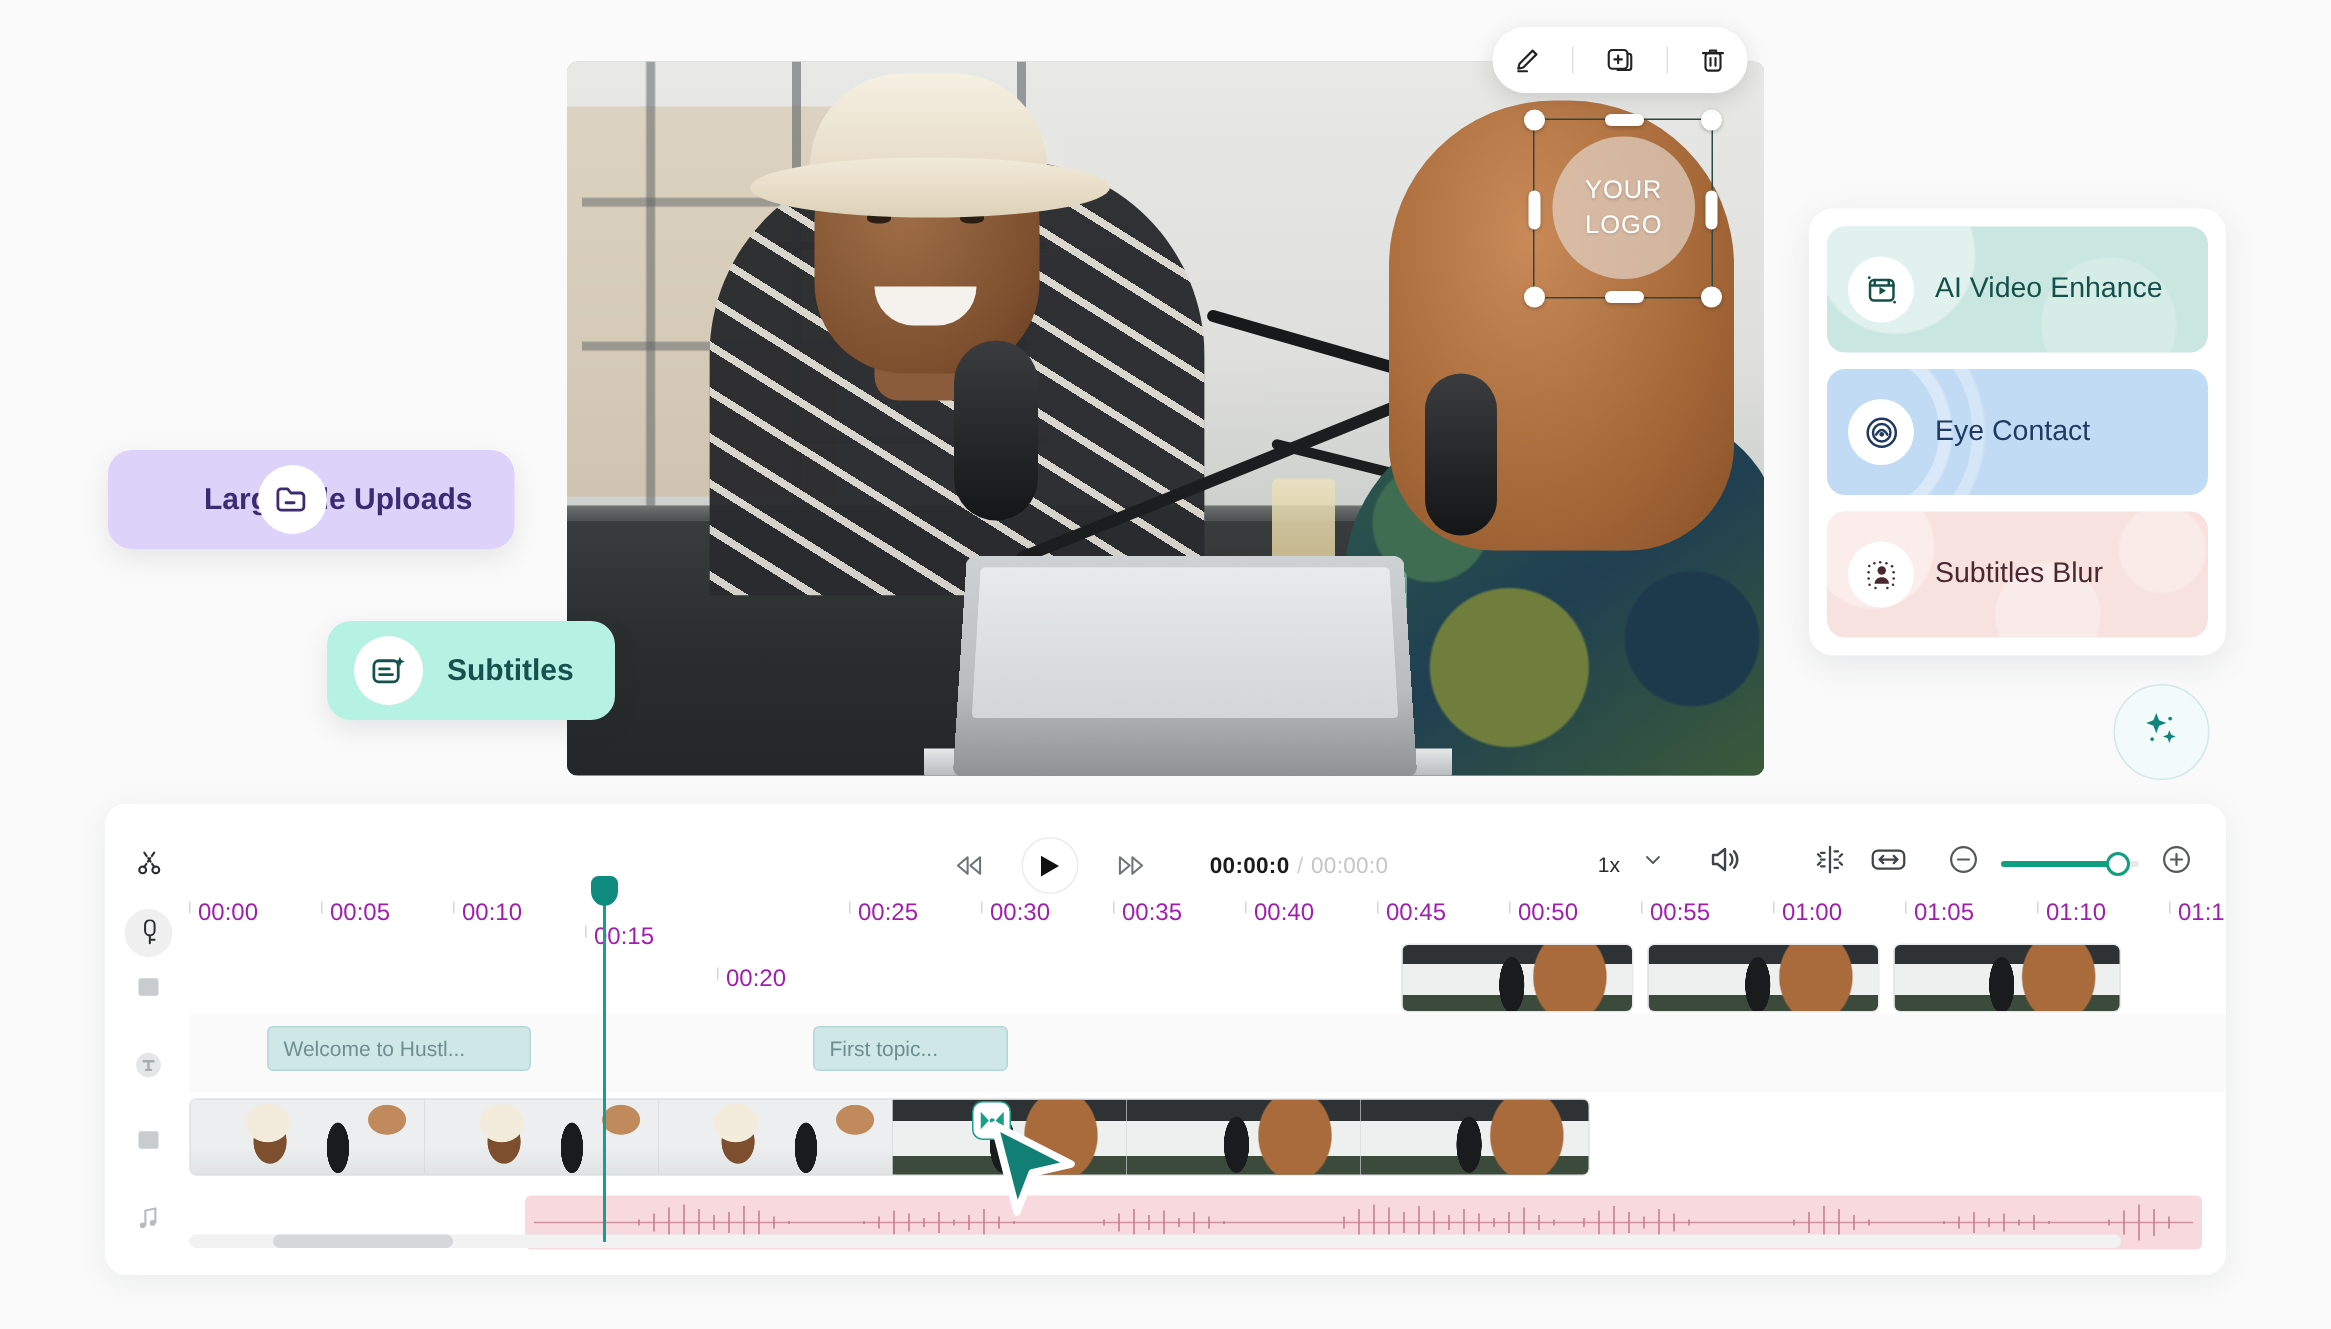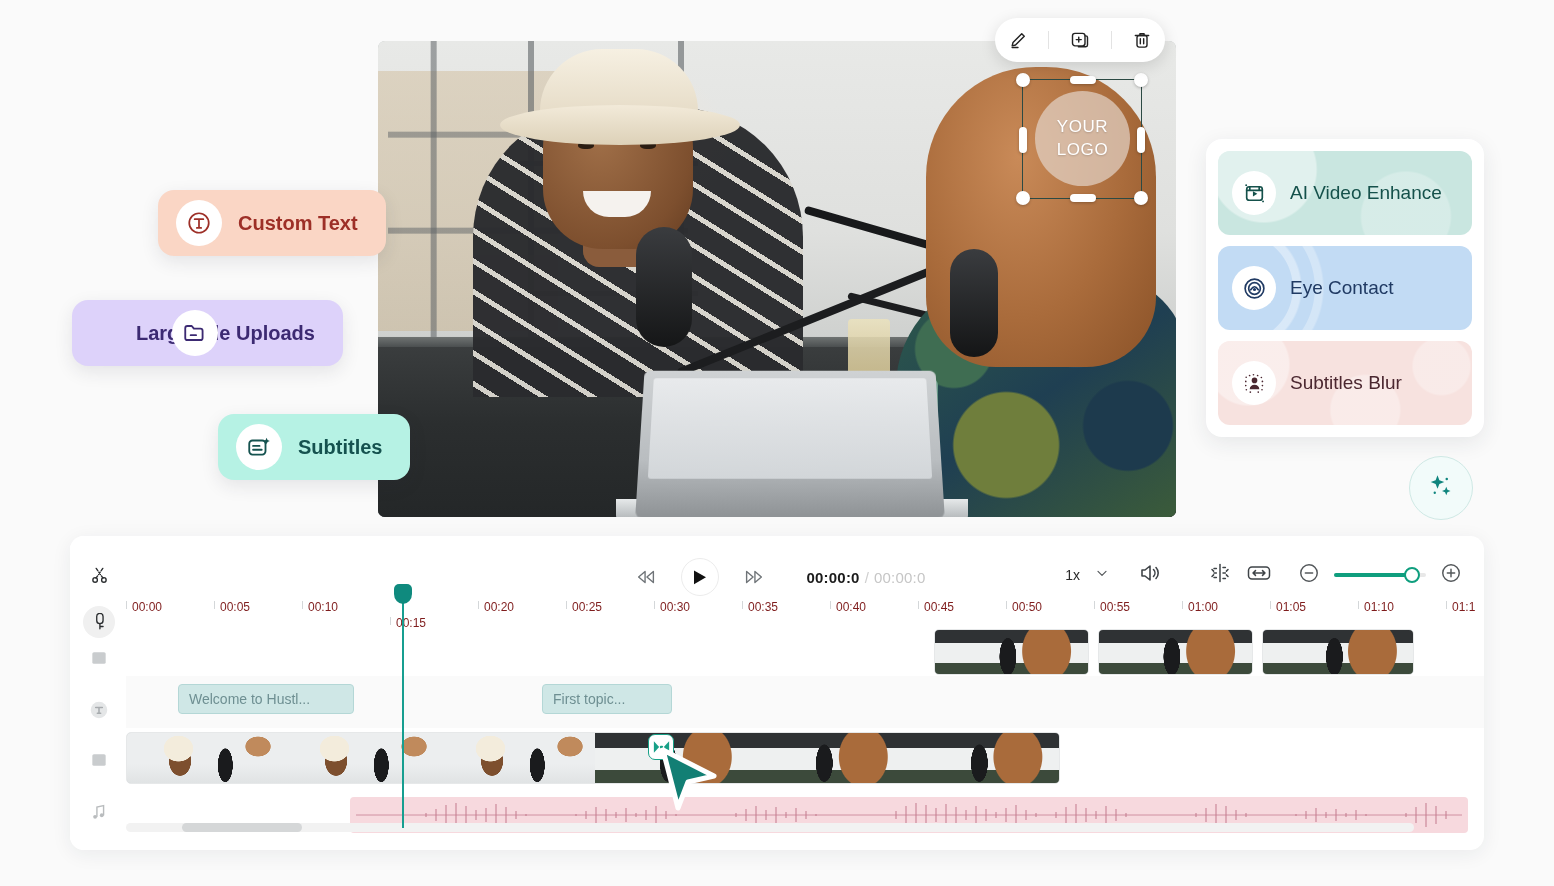--- a/index.html
+++ b/index.html
@@ -238,21 +238,21 @@
   .tc-total { color:#c6c6c6; font-weight:400; }
 
   .right-tools { position:absolute; right:22px; top:26px; display:flex; align-items:center; gap:14px; }
   .speed { font-size:14px; color:#2a2a2a; }
   .zoom-slider { width:92px; height:4px; background:#e8e8e8; border-radius:2px; position:relative; }
   .zoom-fill { position:absolute; left:0; top:0; height:4px; width:78px; background:#0f9e7e; border-radius:2px; }
   .zoom-knob { position:absolute; left:70px; top:-6px; width:16px; height:16px; border-radius:50%; background:#fff; border:2px solid #0f9e7e; }
 
   
   .ruler { position:absolute; left:56px; top:60px; right:0; height:26px; }
-  .tick { position:absolute; top:4px; font-size:12px; color:#7f1d1d; white-space:nowrap; }
+  .tick { position:absolute; top:4px; font-size:16px; color:#a21caf; white-space:nowrap; }
   .tick::before { content:''; position:absolute; left:-6px; top:1px; width:1px; height:8px; background:#d4d7d9; }
 
   
   .tracks { position:absolute; left:56px; top:88px; right:0; bottom:0; }
   .track { position:absolute; left:0; right:0; }
   #track-overlay { top:0; height:52px; }
   #track-text    { top:52px; height:52px; background:#fafafa; }
   #track-main    { top:104px; height:60px; }
   #track-audio   { top:164px; height:52px; }
 
@@ -378,29 +378,20 @@
     <div class="divider"></div>
     <div class="tb-btn">
       <svg width="20" height="20" viewBox="0 0 24 24" fill="none" stroke="#222" stroke-width="1.7" stroke-linecap="round" stroke-linejoin="round">
         <path d="M4 6.5h16M9.5 6.5V4.5h5v2"></path>
           <rect x="6" y="6.5" width="12" height="14" rx="2.5"></rect>
           <path d="M10 10.5v6M14 10.5v6"></path>
       </svg>
     </div>
   </div>
 
-  <div class="badge" id="badge-custom-text">
-    <span class="ic">
-      <svg width="26" height="26" viewBox="0 0 24 24" fill="none" stroke="#9d2f27" stroke-width="1.6" stroke-linecap="round">
-        <circle cx="12" cy="12" r="9"></circle>
-          <path d="M8 8.5h8M12 8.5v8M10 16.5h4"></path>
-      </svg>
-    </span>
-    <span>Custom Text</span>
-  </div>
 
   <div class="badge" id="badge-large-file">
     <span class="ic">
       <svg width="26" height="26" viewBox="0 0 24 24" fill="none" stroke="#3c2a72" stroke-width="1.7" stroke-linecap="round" stroke-linejoin="round">
         <path d="M3 7.5a2 2 0 012-2h4l2 2.5h6a2 2 0 012 2v6.5a2 2 0 01-2 2H5a2 2 0 01-2-2z"></path>
           <path d="M8 14h5"></path>
       </svg>
     </span>
     <span>Large File Uploads</span>
   </div>
@@ -588,21 +579,21 @@
             <circle cx="15.3" cy="15.9" r="2.3" fill="#b9bcbe" stroke="none"></circle>
         </svg>
       </div>
     </div>
 
     <div class="ruler">
       <span class="tick" style="left:6px;">00:00</span>
       <span class="tick" style="left:94px;">00:05</span>
       <span class="tick" style="left:182px;">00:10</span>
       <span class="tick" style="left:270px;margin-top:16px;">00:15</span>
-      <span class="tick" style="left:358px;">00:20</span>
+      <span class="tick" style="left:358px;margin-top:44px;">00:20</span>
       <span class="tick" style="left:446px;">00:25</span>
       <span class="tick" style="left:534px;">00:30</span>
       <span class="tick" style="left:622px;">00:35</span>
       <span class="tick" style="left:710px;">00:40</span>
       <span class="tick" style="left:798px;">00:45</span>
       <span class="tick" style="left:886px;">00:50</span>
       <span class="tick" style="left:974px;">00:55</span>
       <span class="tick" style="left:1062px;">01:00</span>
       <span class="tick" style="left:1150px;">01:05</span>
       <span class="tick" style="left:1238px;">01:10</span>

